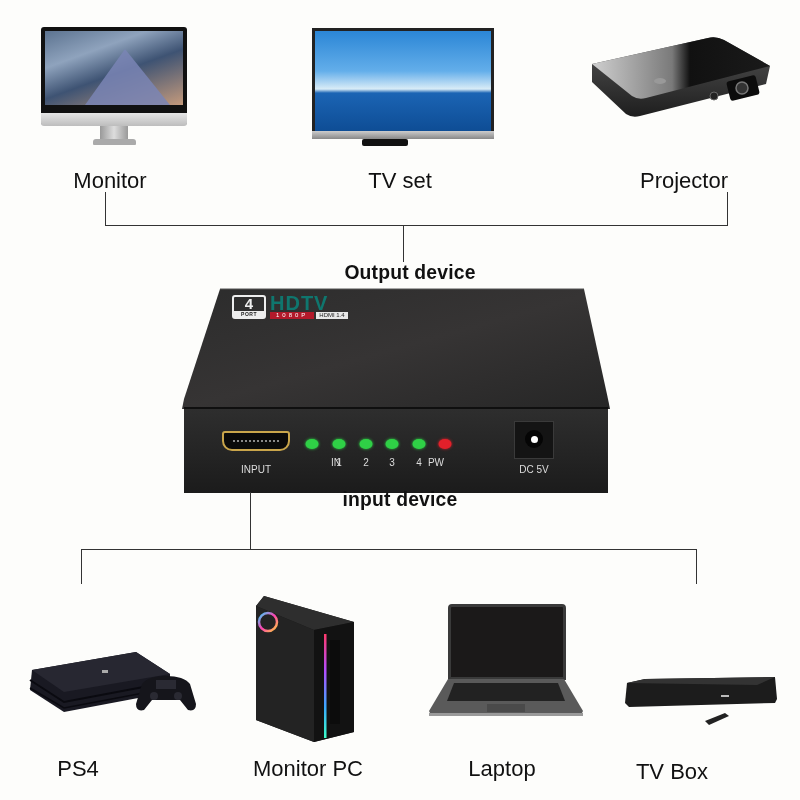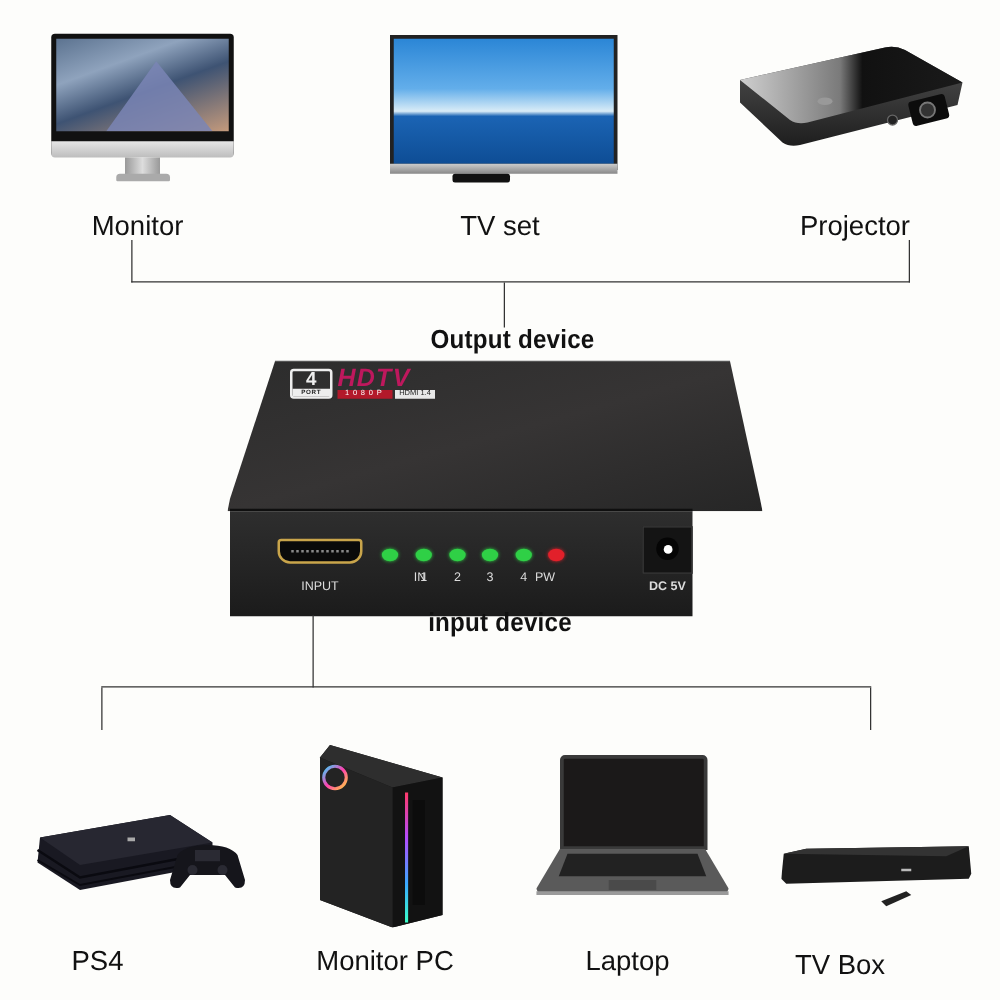--- a/index.html
+++ b/index.html
@@ -23,25 +23,25 @@
     .tv-frame .display { width: 100%; height: 100px; background: linear-gradient(180deg, #2b86d6 0%, #63aeea 40%, #d9ecf7 58%, #1b64b4 62%, #0e4d95 100%); position: relative; overflow: hidden; }
     .tv-bezel { left: 312px; top: 131px; width: 182px; height: 8px; background: linear-gradient(#ccc, #888); }
     .tv-stand { left: 362px; top: 139px; width: 46px; height: 7px; background: #111; border-radius: 2px; }
 
     
     .proj-body { left: 590px; top: 36px; width: 186px; height: 84px; }
 
     
     .splitter { left: 182px; top: 287px; width: 428px; height: 206px; }
     .sp-top { position: absolute; left: 0; top: 0; width: 428px; height: 120px; }
-    .sp-front { position: absolute; left: 2px; top: 120px; width: 370px; height: 86px; background: linear-gradient(180deg, #2e2e2e 0%, #232323 60%, #1b1b1b 100%); border-top: 2px solid #0f0f0f; }
+    .sp-front { position: absolute; left: 2px; top: 120px; width: 424px; height: 86px; background: linear-gradient(180deg, #2e2e2e 0%, #232323 60%, #1b1b1b 100%); border-top: 2px solid #0f0f0f; }
     .hdtv-badge { position: absolute; left: 50px; top: 8px; display: flex; align-items: flex-start; gap: 4px; }
     .badge-4 { width: 34px; height: 24px; border: 2px solid #eee; border-radius: 3px; color: #eee; font-weight: bold; font-size: 15px; text-align: center; line-height: 14px; position: relative; }
     .badge-4 .port { position: absolute; left: 0; right: 0; bottom: 0; height: 6px; background: #eee; color: #222; font-size: 5px; line-height: 6px; letter-spacing: 0.5px; }
-    .hdtv-word { color: #be185d; font-weight: bold; font-size: 20px; line-height: 16px; letter-spacing: 1px; font-style: italic; }
+    .hdtv-word { color: #0f766e; font-weight: bold; font-size: 20px; line-height: 16px; letter-spacing: 1px; }
     .hdtv-sub { display: flex; gap: 2px; margin-top: 1px; }
     .sub-red { background: #b3192a; color: #fff; font-size: 6px; padding: 0 6px; letter-spacing: 3px; line-height: 7px; }
     .sub-white { background: #e8e8e8; color: #222; font-size: 6px; padding: 0 3px; line-height: 7px; }
     .sp-model { position: absolute; right: 14px; top: 94px; color: #eee; font-weight: bold; font-size: 15px; letter-spacing: 2px; white-space: nowrap; }
     .sp-model .k4 { color: #b0121c; margin-right: 8px; letter-spacing: 0; }
     .hdmi-port { position: absolute; left: 38px; top: 22px; width: 68px; height: 20px; background: #0a0a0a; border: 2px solid #c9a54b; border-radius: 3px 3px 10px 10px; }
     .hdmi-port::after { content: ""; position: absolute; left: 9px; right: 9px; top: 7px; height: 2px; border-top: 2px dotted #888; }
     .front-label { position: absolute; color: #dcdcdc; font-size: 10px; white-space: nowrap; transform: translateX(-50%); }
     .led { position: absolute; width: 13px; height: 10px; border-radius: 50%; transform: translateX(-50%); }
     .dc-jack { position: absolute; left: 330px; top: 12px; width: 40px; height: 38px; background: #141414; border: 1px solid #3a3a3a; }
@@ -155,21 +155,21 @@
     <div class="led" style="left:261px; top:30px; background:#e2202a; box-shadow:0 0 3px #e2202a;"></div>
 
     <div class="front-label" style="left:128px; top:48px;margin-left:24px;">IN</div>
     <div class="front-label" style="left:155px; top:48px;">1</div>
     <div class="front-label" style="left:182px; top:48px;">2</div>
     <div class="front-label" style="left:208px; top:48px;">3</div>
     <div class="front-label" style="left:235px; top:48px;">4</div>
     <div class="front-label" style="left:252px; top:48px;">PW</div>
 
     <div class="dc-jack"></div>
-    <div class="front-label" style="left:350px; top:55px;font-weight:bold;">DC 5V</div>
+    <div class="front-label" style="left:350px; top:55px;">DC 5V</div>
   </div>
 </div>
 
 <div>
   <div class="heading" style="left:400px; top:487px;">input device</div>
 
   <div class="line" style="left:250px; top:492px; width:1px; height:58px;"></div>
   <div class="line" style="left:81px; top:549px; width:616px; height:1px;"></div>
   <div class="line" style="left:81px; top:550px; width:1px; height:34px;"></div>
   <div class="line" style="left:696px; top:550px; width:1px; height:34px;"></div>

